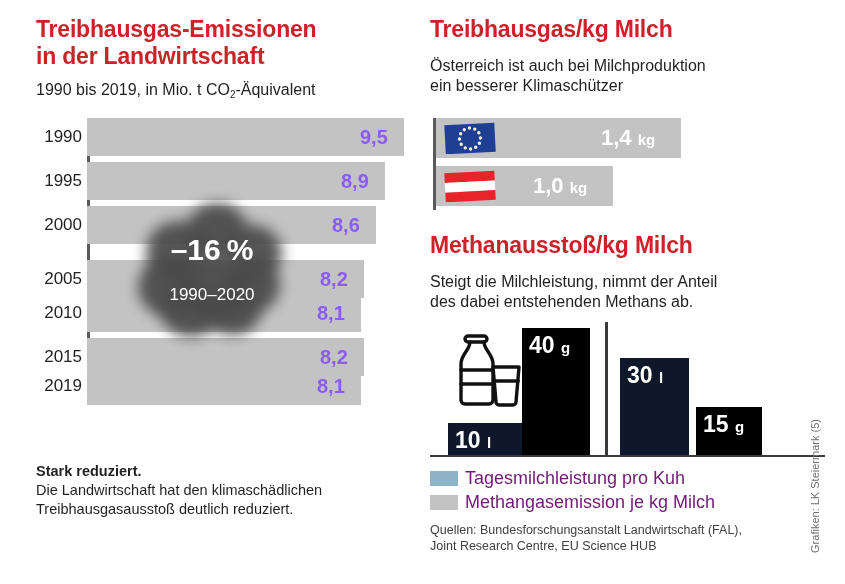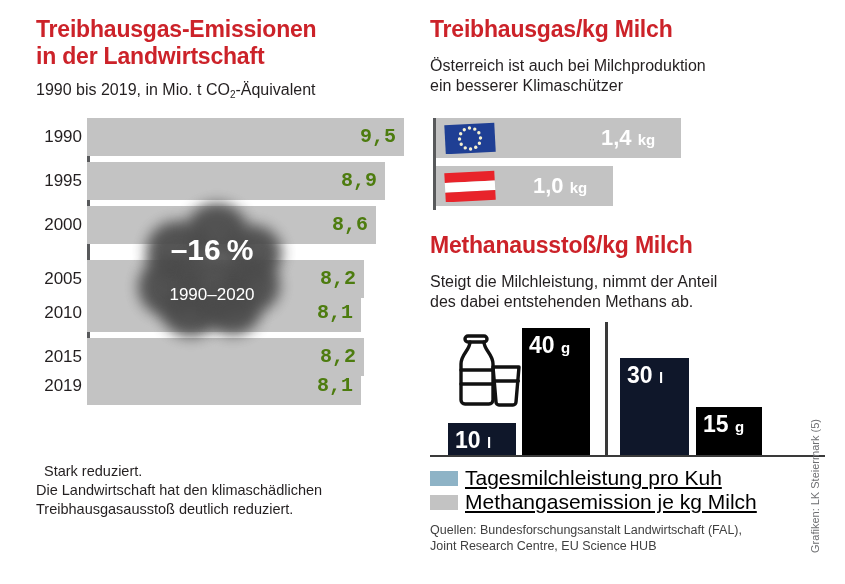--- a/index.html
+++ b/index.html
@@ -40,21 +40,21 @@
   .bar-row{position:absolute;left:0;height:38px;width:350px;}
   .bar-year{
     position:absolute;left:0;width:46px;text-align:right;
     font-size:17px;line-height:38px;color:#231f20;
   }
   .bar-rect{
     position:absolute;left:51px;top:0;height:38px;background:#c3c3c3;
   }
   .bar-val{
     position:absolute;top:0;height:38px;line-height:38px;
-    font-size:20px;font-weight:bold;color:#4d7c0f;font-family:Liberation Mono, monospace;
+    font-size:20px;font-weight:bold;color:#8b5cf6;
   }
 
   
   #smoke{
     position:absolute;left:128px;top:195px;width:168px;height:150px;
     pointer-events:none;
   }
   #smoke .puff{
     position:absolute;border-radius:50%;
     background:#4a4a4a;
@@ -63,21 +63,21 @@
   }
   #smoke-label{
     position:absolute;left:0;top:0;width:168px;height:150px;
     display:flex;flex-direction:column;align-items:center;justify-content:center;
     color:#ffffff;
   }
   #smoke-pct{font-size:30px;font-weight:bold;letter-spacing:0px;line-height:32px;}
   #smoke-range{font-size:17px;line-height:22px;margin-top:18px;}
 
   #left-note{position:absolute;left:36px;top:462px;width:360px;}
-  .note-bold{font-weight:normal;font-size:14.5px;line-height:19px;color:#231f20;margin-left:8px;}
+  .note-bold{font-weight:bold;font-size:14.5px;line-height:19px;color:#231f20;}
   .note-body{font-size:14.5px;line-height:19px;color:#231f20;}
 
   
   #right-panel{position:absolute;left:425px;top:0;width:400px;height:584px;}
 
   #ghg-title{position:absolute;left:5px;top:16px;width:390px;}
   #ghg-sub{position:absolute;left:5px;top:56px;width:360px;}
 
   #ghg-chart{position:absolute;left:5px;top:118px;width:390px;height:92px;}
   #ghg-chart .axis-line{left:3px;top:0;width:3px;height:92px;background:#58595b;}
@@ -102,21 +102,21 @@
     white-space:nowrap;
   }
   .ch4-bar .lbl .u{font-size:15px;font-weight:bold;}
   .blue{background:#0f172a;}
   .gray{background:#000000;}
   #milk-icon{position:absolute;left:22px;bottom:47px;width:72px;height:78px;}
 
   #legend{position:absolute;left:5px;top:466px;width:390px;}
   .leg-row{display:flex;align-items:center;height:24px;}
   .leg-sw{width:28px;height:15px;margin-right:7px;flex:0 0 auto;}
-  .leg-txt{font-size:21px;line-height:22px;color:#000000;text-decoration:underline;}
+  .leg-txt{font-size:18px;line-height:22px;color:#701a75;}
 
   #sources{position:absolute;left:5px;top:522px;width:380px;
     font-size:12.5px;line-height:16px;color:#404040;}
 
   
   #credit{
     position:absolute;right:-50px;top:480px;
     width:160px;
     transform:rotate(-90deg);
     transform-origin:center center;
@@ -262,21 +262,21 @@
         <svg viewBox="0 0 72 78" width="72" height="78" fill="none" stroke="#111111" stroke-width="3.4" stroke-linejoin="round" stroke-linecap="round">
           <path d="M16 4 h16 a3 3 0 0 1 0 6 h-16 a3 3 0 0 1 0 -6 z"></path>
           <path d="M18 10 c0 8 -9 12 -9 22 v36 a4 4 0 0 0 4 4 h24 a4 4 0 0 0 4 -4 v-36 c0 -10 -9 -14 -9 -22"></path>
           <path d="M9 38 h32"></path>
           <path d="M9 52 h32"></path>
           <path d="M41 35 h26 l-3 35 a3 3 0 0 1 -3 3 h-14 a3 3 0 0 1 -3 -3 z"></path>
           <path d="M42.2 49 h24.1"></path>
         </svg>
       </div>
       <div id="bars-ch4-host">
-          <div class="ch4-bar blue" style="left: 18px; width: 68px; height: 32px;">
+          <div class="ch4-bar blue" style="left: 18px; width: 68px; height: 32px; padding-left: 17px;">
             <div class="lbl"><span>10</span> <span class="u">l</span></div>
           </div>
           <div class="ch4-bar gray" style="left: 92px; width: 68px; height: 127px;">
             <div class="lbl"><span>40</span> <span class="u">g</span></div>
           </div>
           <div class="ch4-bar blue" style="left: 190px; width: 69px; height: 97px;">
             <div class="lbl"><span>30</span> <span class="u">l</span></div>
           </div>
           <div class="ch4-bar gray" style="left: 266px; width: 66px; height: 48px;">
             <div class="lbl"><span>15</span> <span class="u">g</span></div>

